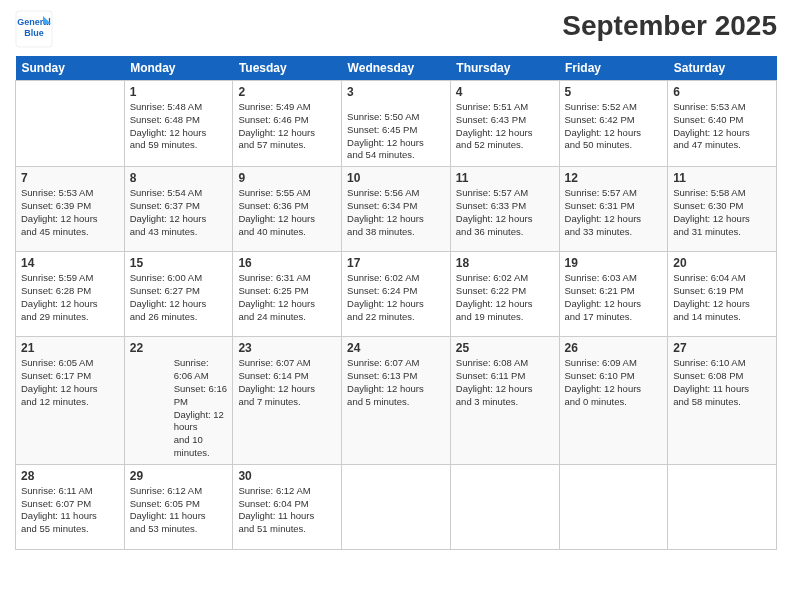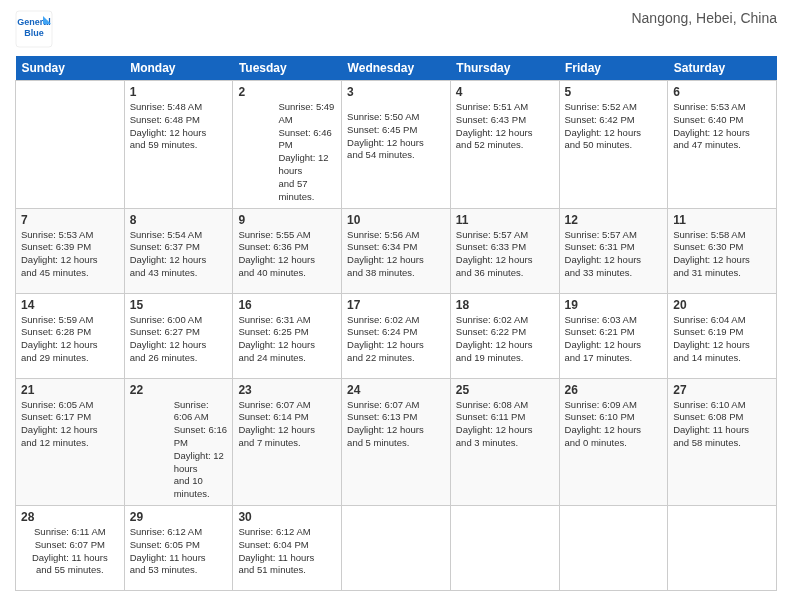--- a/index.html
+++ b/index.html
@@ -95,21 +95,21 @@
               <rect x="1" y="1" width="36" height="36" rx="3" fill="white" stroke="#ddd" stroke-width="0.5"></rect>
               <text x="19" y="15" text-anchor="middle" font-size="9" font-weight="bold" fill="#1565c0">General</text>
               <text x="19" y="26" text-anchor="middle" font-size="9" font-weight="bold" fill="#1565c0">Blue</text>
               <polygon points="28,6 36,14 28,14" fill="#42a5f5"></polygon>
             </svg>
           </div>
         </div>
       </div>
     </div>
     <div class="title-block">
-      <div class="location">Nangong, Hebei, China</div>
+      <div class="month-year">September 2025</div>
     </div>
   </div>
 
   <table>
     <thead>
       <tr>
 
       <th>Sunday</th>
           <th>Monday</th>
           <th>Tuesday</th>
@@ -124,21 +124,21 @@
           <td class="empty-cell"></td>
           <td>
             <span class="day-num">1</span>
             <div class="day-info" style="white-space: pre-line;">Sunrise: 5:48 AM
 Sunset: 6:48 PM
 Daylight: 12 hours
 and 59 minutes.</div>
           </td>
           <td>
             <span class="day-num">2</span>
-            <div class="day-info" style="white-space: pre-line; margin-left: 40px;">Sunrise: 5:49 AM
+            <div class="day-info" style="white-space: pre-line;">Sunrise: 5:49 AM
 Sunset: 6:46 PM
 Daylight: 12 hours
 and 57 minutes.</div>
           </td>
           <td>
             <span class="day-num">3</span>
             <div class="day-info" style="white-space: pre-line; margin-top: 12px;">Sunrise: 5:50 AM
 Sunset: 6:45 PM
 Daylight: 12 hours
 and 54 minutes.</div>
@@ -314,21 +314,21 @@
             <span class="day-num">27</span>
             <div class="day-info" style="white-space: pre-line;">Sunrise: 6:10 AM
 Sunset: 6:08 PM
 Daylight: 11 hours
 and 58 minutes.</div>
           </td>
         </tr>
         <tr>
           <td>
             <span class="day-num">28</span>
-            <div class="day-info" style="white-space: pre-line; text-align: center;">Sunrise: 6:11 AM
+            <div class="day-info" style="white-space: pre-line;">Sunrise: 6:11 AM
 Sunset: 6:07 PM
 Daylight: 11 hours
 and 55 minutes.</div>
           </td>
           <td>
             <span class="day-num">29</span>
             <div class="day-info" style="white-space: pre-line;">Sunrise: 6:12 AM
 Sunset: 6:05 PM
 Daylight: 11 hours
 and 53 minutes.</div>

